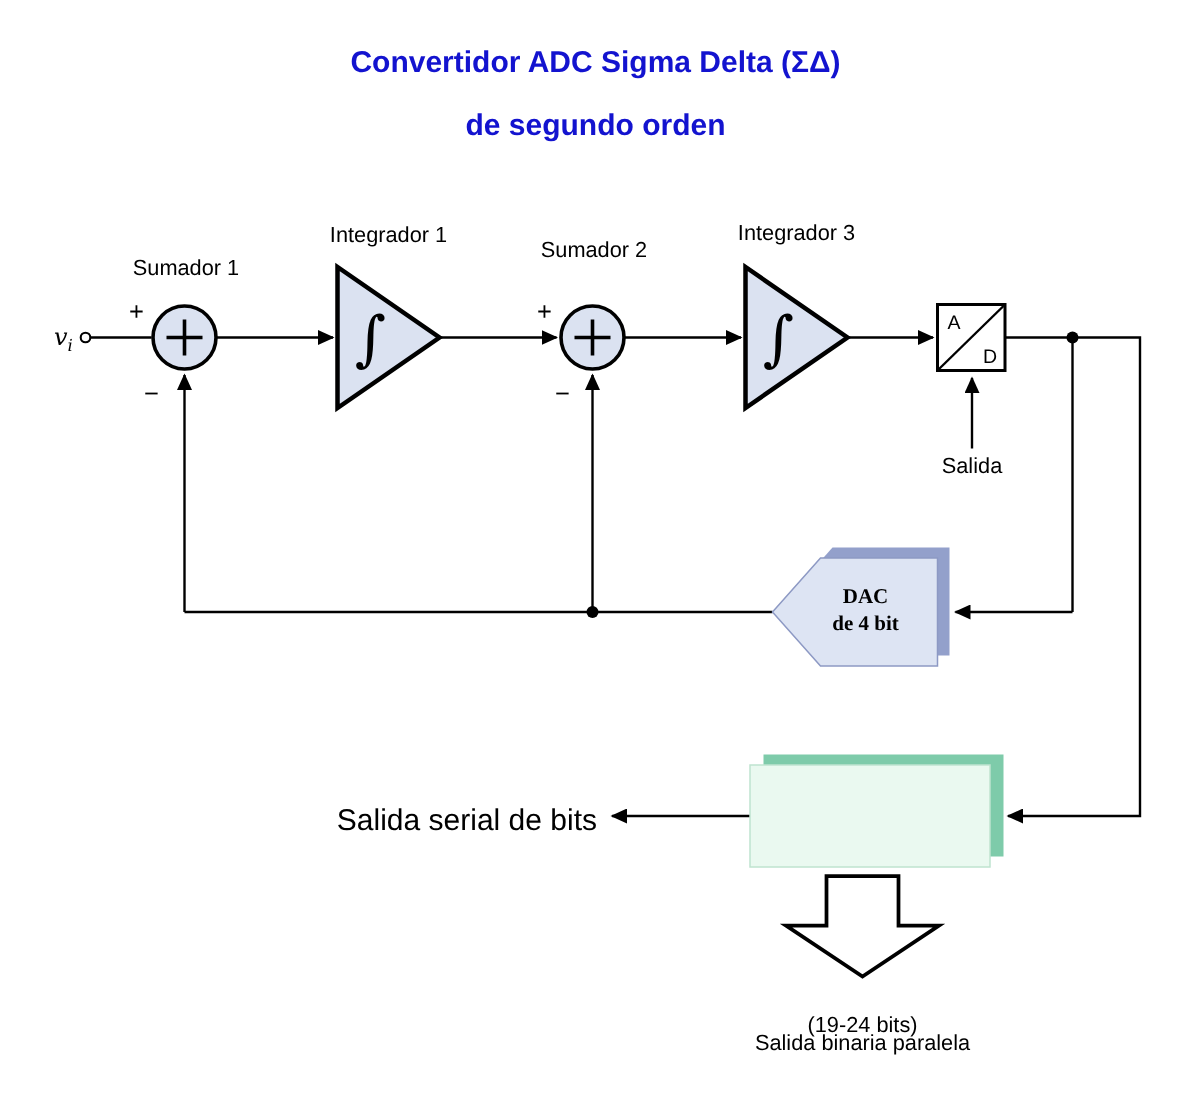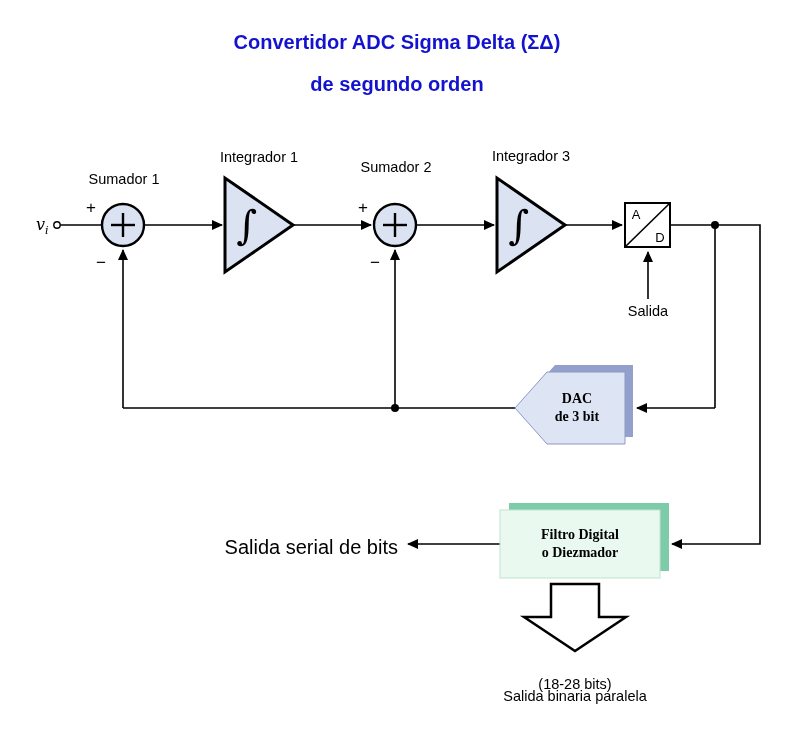--- a/index.html
+++ b/index.html
@@ -109,25 +109,21 @@
   <div id="vi"><span>v</span><sub>i</sub></div>
 
   <div class="lbl ctr" style="left:124px;top:151px;margin-top:20px;">Sumador 1</div>
   <div class="lbl ctr" style="left:259px;top:149px;">Integrador 1</div>
   <div class="lbl ctr" style="left:396px;top:159px;">Sumador 2</div>
   <div class="lbl ctr" style="left:531px;top:148px;">Integrador 3</div>
   <div class="lbl ctr" style="left:648px;top:303px;">Salida</div>
 
   <div class="blocktext" style="left:577px;top:390px;">
     <div>DAC</div>
-    <div>de 3 bit</div>
+    <div>de 4 bit</div>
   </div>
 
-  <div class="blocktext" style="left:580px;top:526px;">
-    <div>Filtro Digital</div>
-    <div>o Diezmador</div>
-  </div>
 
   <div id="serial-label">Salida serial de bits</div>
   <div class="lbl ctr" style="left:575px;top:688px;">Salida binaria paralela</div>
-  <div class="lbl ctr" style="left:575px;top:676px;">(18-28 bits)</div>
+  <div class="lbl ctr" style="left:575px;top:676px;">(19-24 bits)</div>
 
 </div>
 
 </body></html>

